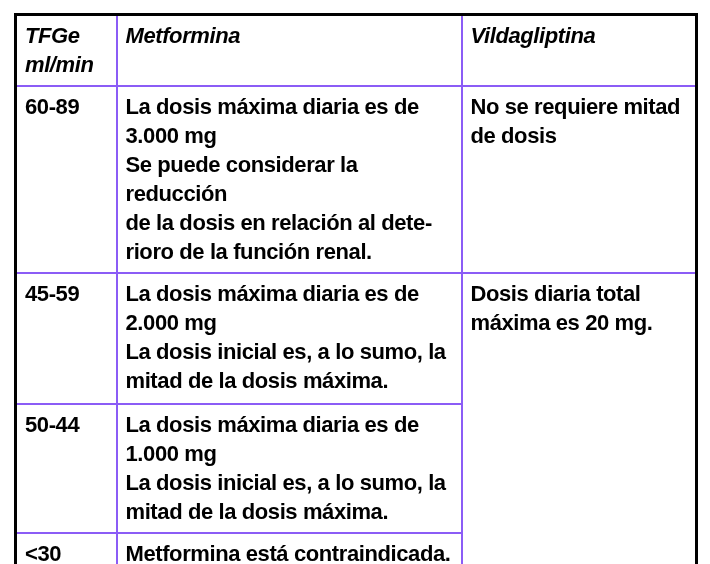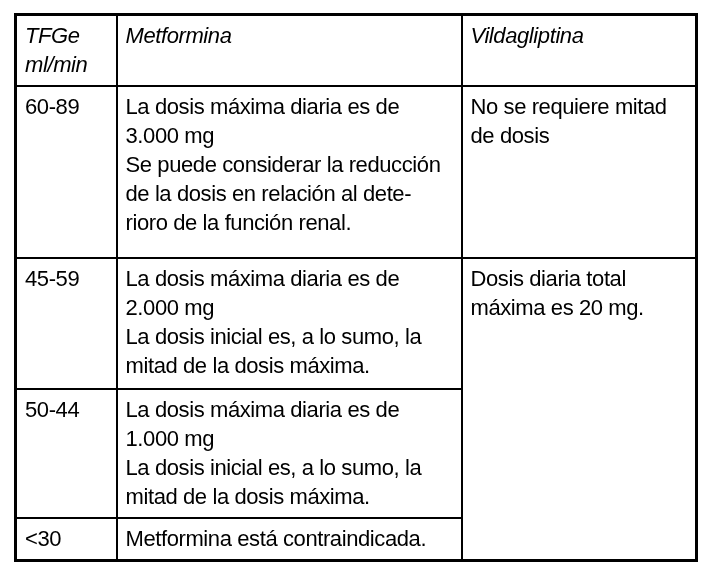--- a/index.html
+++ b/index.html
@@ -18,29 +18,29 @@
     position: absolute;
     left: 14px;
     top: 13px;
     width: 681px;
     border-collapse: collapse;
     table-layout: fixed;
     border: 3px solid #000000;
   }
   table.dosing-table td,
   table.dosing-table th {
-    border: 2px solid #000000;
+    border: 2px solid #8b5cf6;
     vertical-align: top;
     text-align: left;
     padding: 5px 8px 6px 8px;
     font-size: 22px;
     line-height: 29px;
     letter-spacing: -0.4px;
     white-space: pre-line;
-    font-weight: normal;
+    font-weight: bold;
     overflow: hidden;
   }
   table.dosing-table th {
     font-style: italic;
   }
   tr.row-header  { height: 69px; }
   tr.row-60-89   { height: 172px; }
   tr.row-45-59   { height: 131px; }
   tr.row-30-44   { height: 129px; }
   tr.row-lt-30   { height: 41px; }

